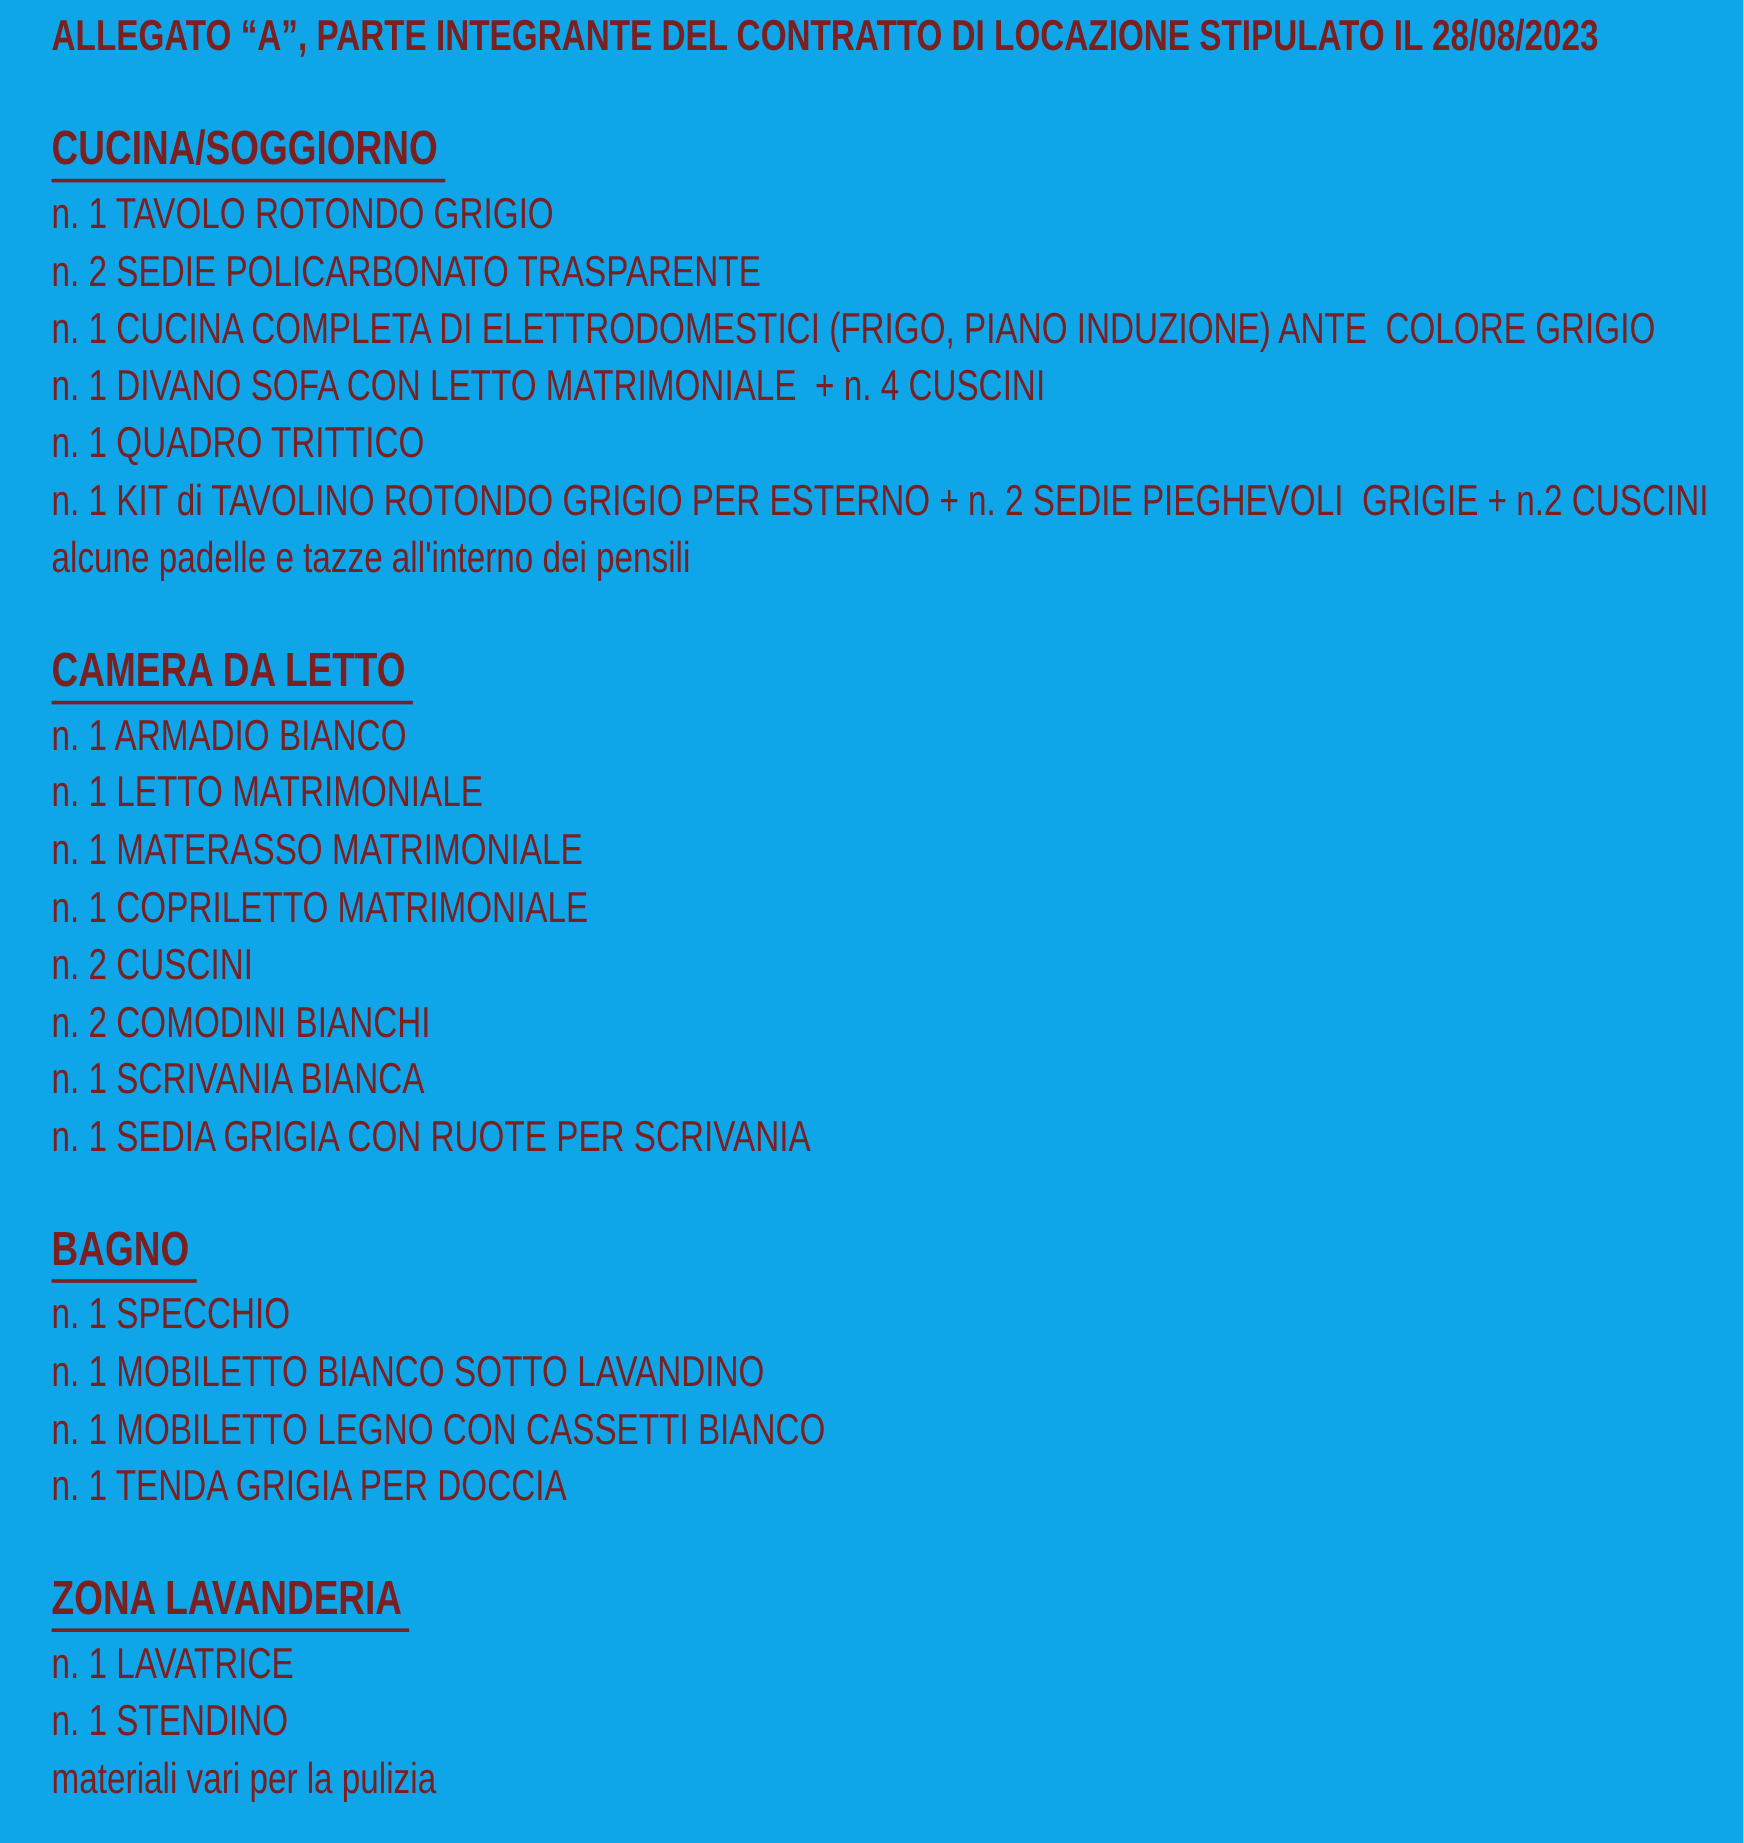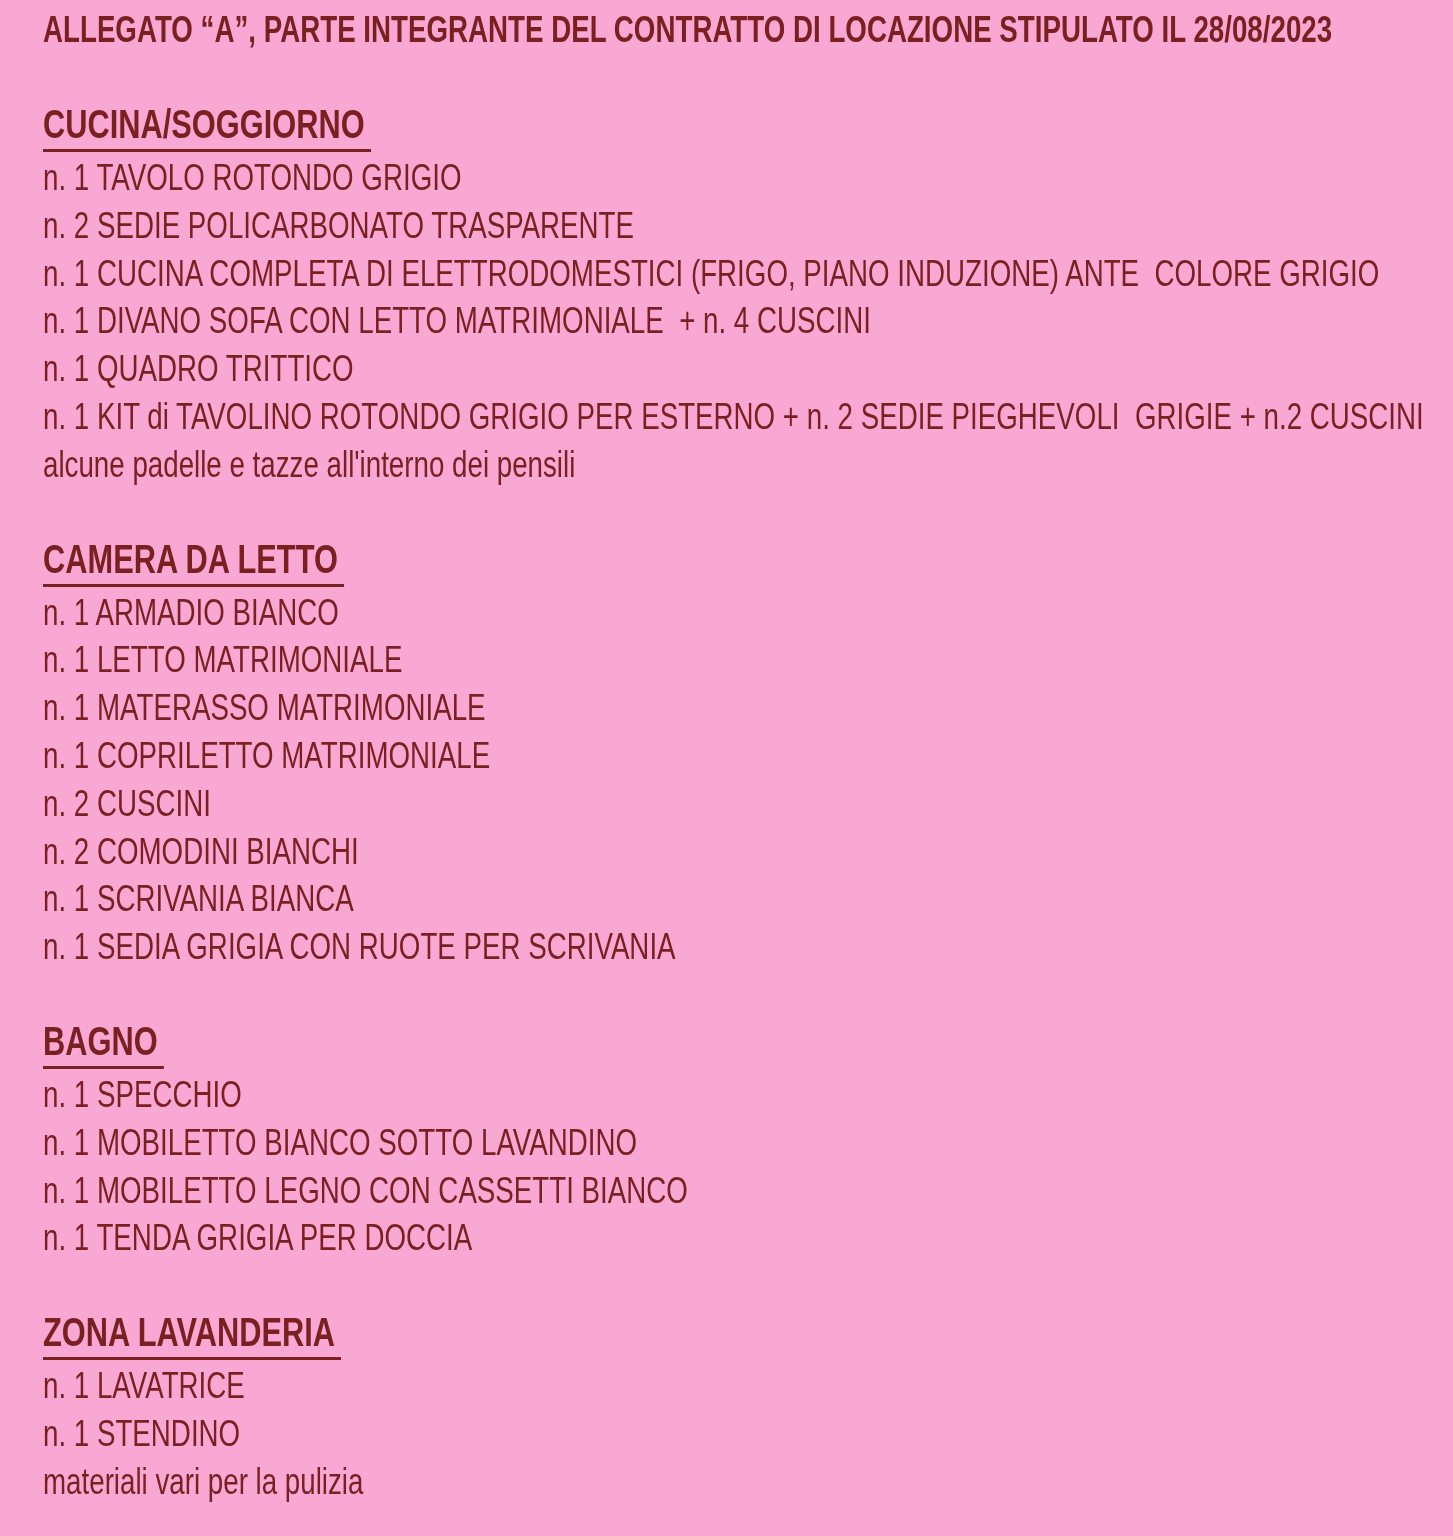--- a/index.html
+++ b/index.html
@@ -7,21 +7,21 @@
     padding: 0;
     background: #ffffff;
   }
   .page {
     position: relative;
     width: 1453px;
     height: 1536px;
     box-sizing: border-box;
     padding: 6px 0 0 43px;
     overflow: hidden;
-    background: #f9a8d4;
+    background: #0ea5e9;
     font-family: "Liberation Sans", sans-serif;
     color: #7a2021;
   }
   
   .doc {
     transform: scaleX(0.77);
     transform-origin: 0 0;
     width: 129.9%;
   }
   .title {

